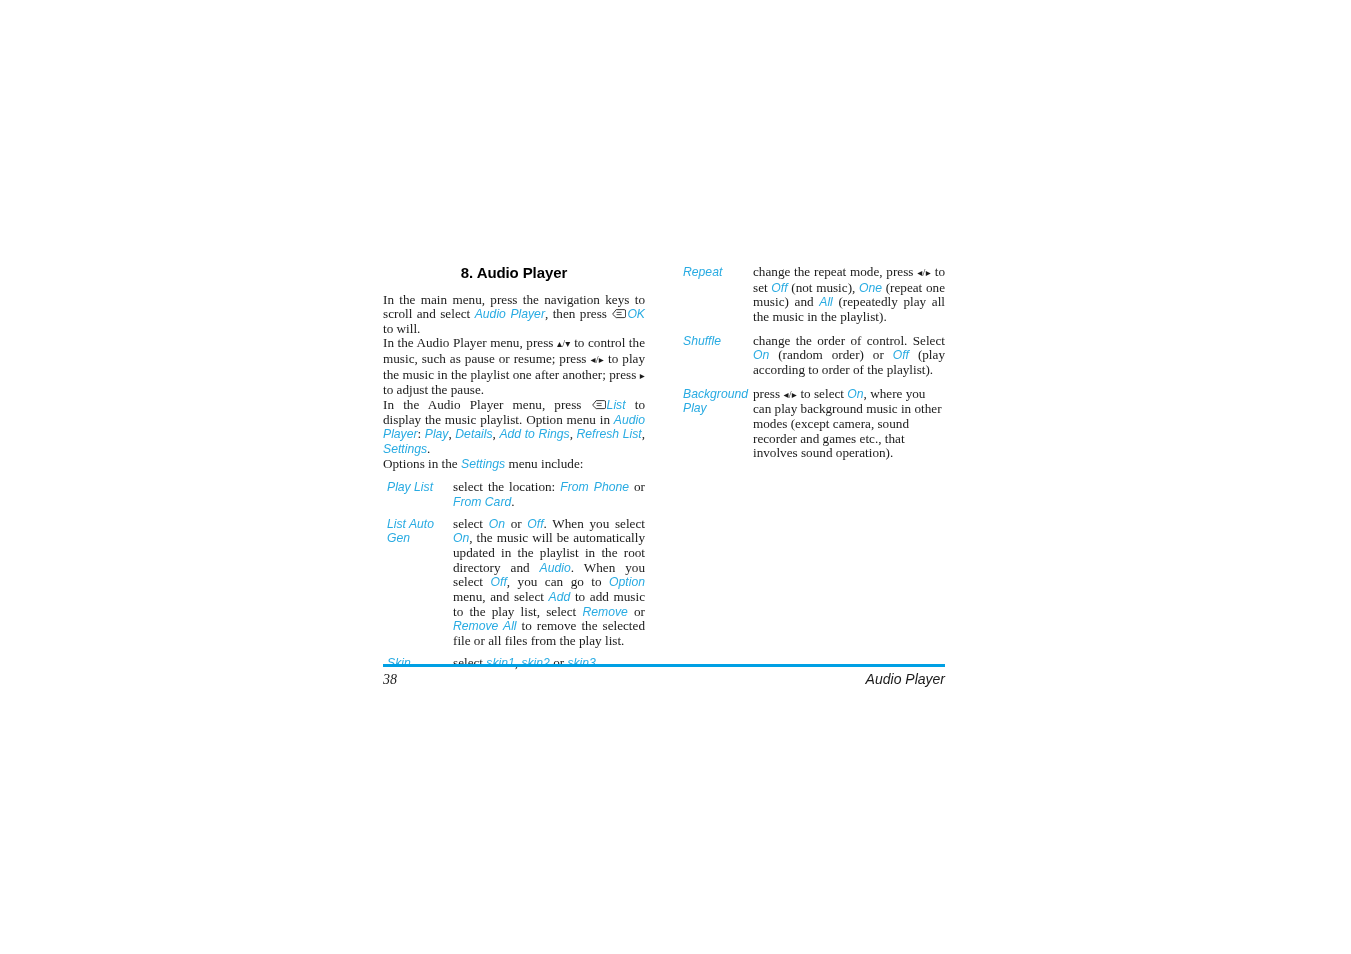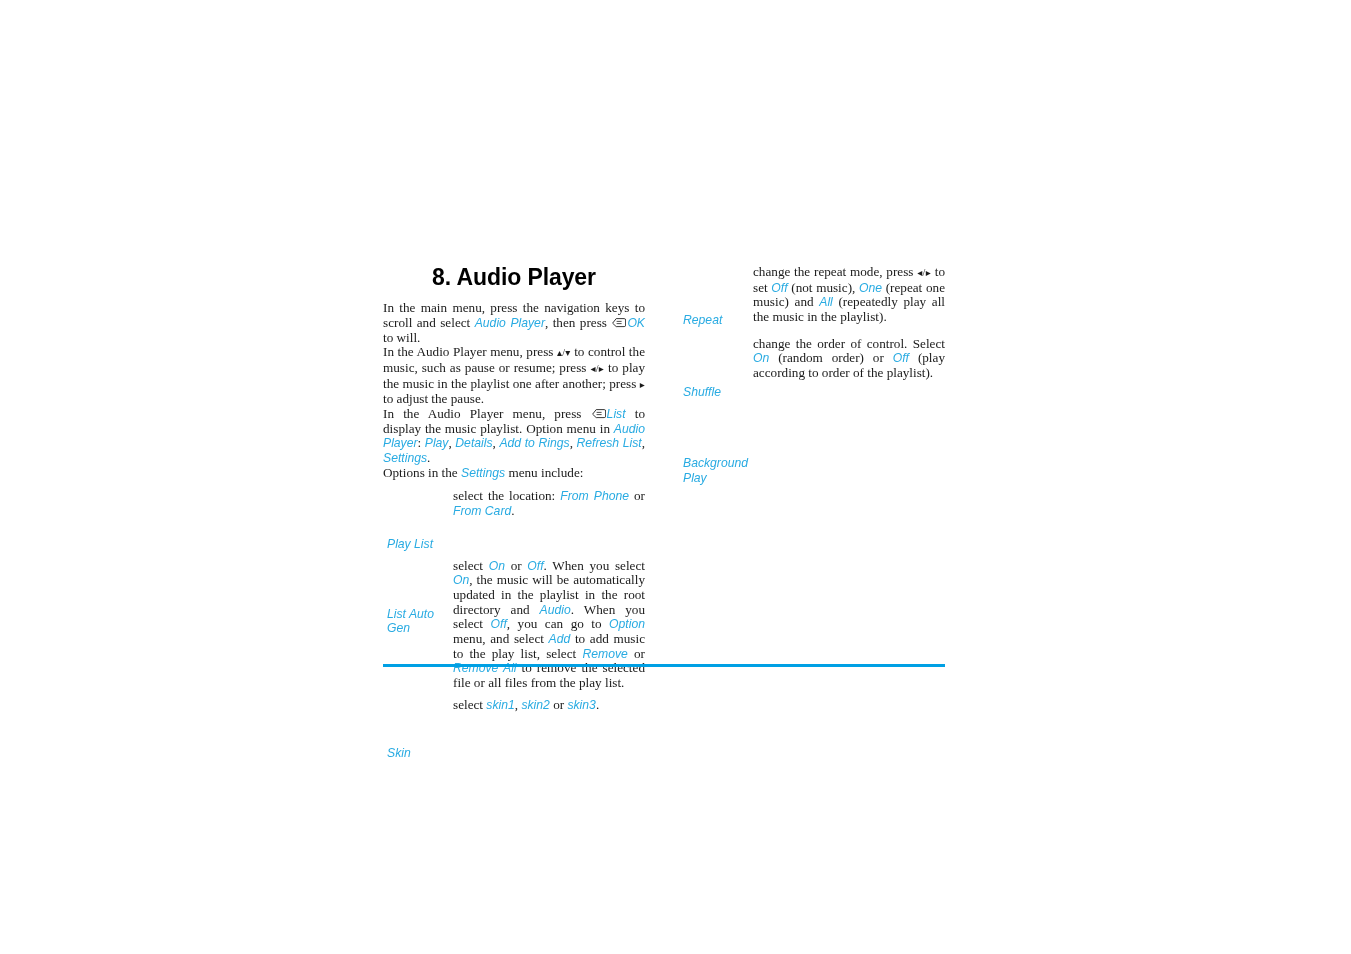--- a/index.html
+++ b/index.html
@@ -37,21 +37,21 @@
   }
   .col {
     width: 262px;
     position: relative;
   }
 
   
   .chapter-title {
     font-family: "Liberation Sans", sans-serif;
     font-weight: bold;
-    font-size: 23px;
+    font-size: 15px;
     letter-spacing: -0.1px;
     color: #000000;
     text-align: center;
     margin: 0 0 11px 0;
     line-height: 1.1;
   }
 
   
   p.body {
     margin: 0;
@@ -83,21 +83,20 @@
   .defterm {
     width: 70px;
     flex: 0 0 70px;
     color: #29abe2;
     font-family: "Liberation Sans", sans-serif;
     font-style: italic;
     font-size: 12.2px;
     line-height: 14.65px;
     padding-left: 4px;
     box-sizing: border-box;
-    margin-top: 48px;
   }
   .defdesc {
     flex: 1 1 auto;
     font-size: 13.2px;
     line-height: 14.65px;
     text-align: justify;
     text-justify: inter-word;
   }
   .defdesc.last-left { text-align: left; }
 
@@ -212,23 +211,28 @@
           <div class="defrow">
             <div class="defterm">Repeat</div>
             <div class="defdesc"><span>change the repeat mode, press </span><span class="navkeys">◂/▸</span><span> to set </span><span class="hl">Off</span><span> (not music), </span><span class="hl">One</span><span> (repeat one music) and </span><span class="hl">All</span><span> (repeatedly play all the music in the playlist).</span></div>
           </div>
           <div class="defrow">
             <div class="defterm">Shuffle</div>
             <div class="defdesc"><span>change the order of control. Select </span><span class="hl">On</span><span> (random order) or </span><span class="hl">Off</span><span> (play according to order of the playlist).</span></div>
           </div>
           <div class="defrow">
             <div class="defterm">Background Play</div>
+            <div class="defdesc last-left"><span>press </span><span class="navkeys">◂/▸</span><span> to select </span><span class="hl">On</span><span>, where you can play background music in other modes (except camera, sound recorder and games etc., that involves sound operation).</span></div>
           </div>
         </div>
     </div>
 
   </div>
 
   <div id="footer">
     <div class="footer-rule"></div>
+    <div class="footer-row">
+      <span class="footer-page">38</span>
+      <span class="footer-chapter">Audio Player</span>
+    </div>
   </div>
 
 </div>
 
 </body></html>

